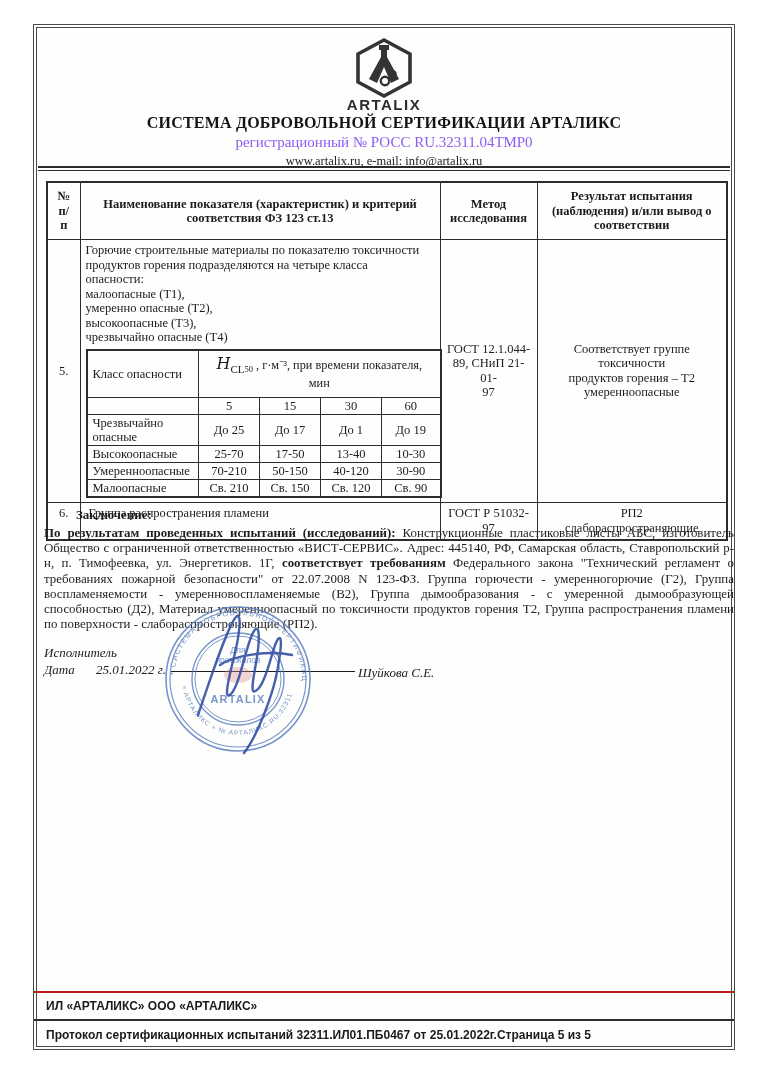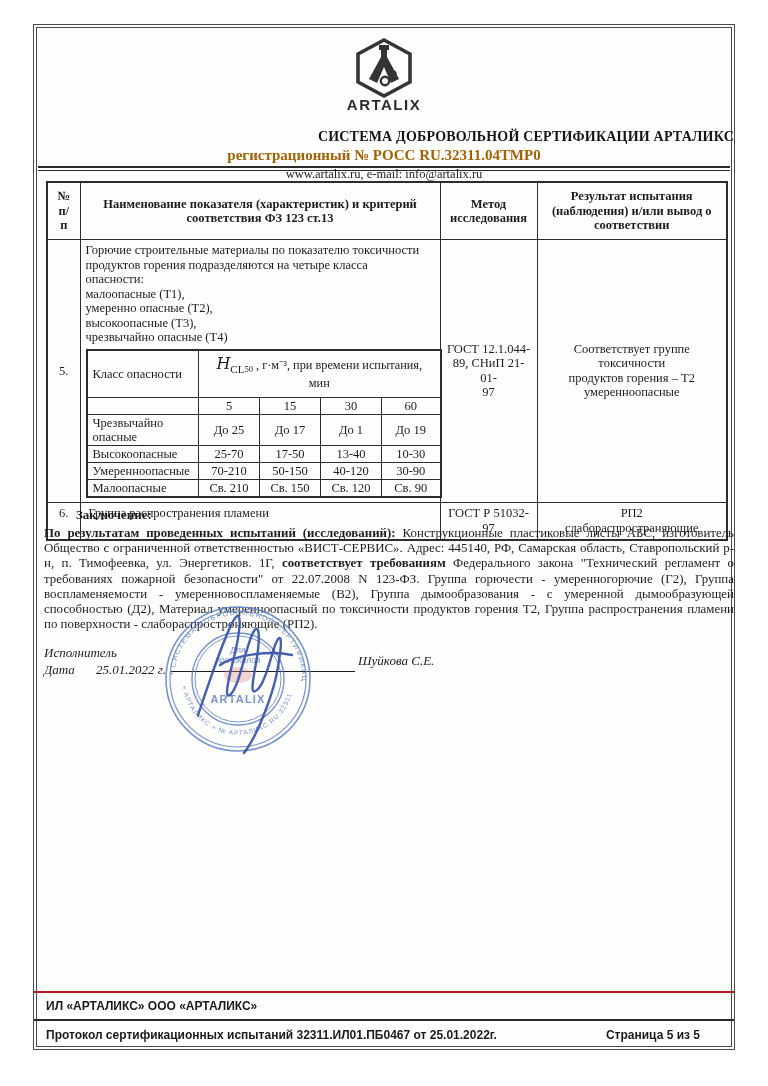--- a/index.html
+++ b/index.html
@@ -16,22 +16,22 @@
   .frame::before{
     content:"";position:absolute;inset:2px;border:1px solid #4a4a4a;pointer-events:none;
   }
   
   .doc-header{position:absolute;top:12px;left:0;right:0;text-align:center;}
   .logo-svg{display:block;margin:0 auto;}
   .logo-word{
     font-family:"Liberation Sans", sans-serif;font-weight:bold;
     font-size:15px;letter-spacing:1.5px;color:#2c2c2c;margin-top:-3px;
   }
-  .doc-title{font-weight:bold;font-size:14px;letter-spacing:.2px;margin-top:16px;color:#141414;text-align:right;}
-  .doc-reg{font-weight:bold;font-size:15px;margin-top:2px;color:#a16207;}
+  .doc-title{font-weight:bold;font-size:16px;letter-spacing:.2px;margin-top:1px;color:#141414;}
+  .doc-reg{font-weight:normal;font-size:15px;margin-top:2px;color:#8b5cf6;}
   .doc-contacts{font-size:12.5px;margin-top:3px;color:#222;}
   .top-rule{
     position:absolute;top:141px;left:4px;right:4px;height:2px;
     border-top:2px solid #2b2b2b;border-bottom:1px solid #2b2b2b;
   }
   
   table{border-collapse:collapse;}
   .main-table{
     position:absolute;left:12px;top:156px;width:680px;
     font-size:12.5px;table-layout:fixed;
@@ -66,34 +66,34 @@
   .conclusion-text{
     margin-top:3px;font-size:12.9px;line-height:15.2px;text-align:justify;color:#1e1e1e;
   }
   .conclusion-text b{font-weight:bold;}
   
   .sign-block{position:absolute;left:10px;top:614px;width:690px;height:60px;font-size:13px;font-style:italic;}
   .sign-executor{position:absolute;left:0;top:6px;}
   .sign-date-label{position:absolute;left:0;top:23px;}
   .sign-date-value{position:absolute;left:52px;top:23px;}
   .sign-line{position:absolute;left:127px;top:32px;width:184px;border-bottom:1px solid #1c1c1c;}
-  .sign-name{position:absolute;left:314px;top:14px;}
+  .sign-name{position:absolute;left:314px;top:26px;}
   .stamp-wrap{position:absolute;left:126px;top:576px;width:156px;height:156px;opacity:.82;}
   .sig-wrap{position:absolute;left:146px;top:570px;width:140px;height:165px;}
   
   .doc-footer{
     position:absolute;left:0;right:0;bottom:0;
     font-family:"Liberation Sans", sans-serif;font-weight:bold;font-size:12px;color:#1a1a1a;
   }
   .footer-row1{
     border-top:2px solid #b91c1c;height:26px;display:flex;align-items:center;padding-left:12px;
   }
   .footer-row2{
     border-top:2px solid #2b2b2b;height:28px;display:flex;align-items:center;
-    justify-content:space-between;padding:0 34px 0 12px;
+    justify-content:flex-start;padding:0 34px 0 12px;
   }
 </style>
 </head>
 <body>
 
 <div class="frame">
 
   <div class="doc-header">
     <svg class="logo-svg" width="66" height="62" viewBox="0 0 66 62">
       <polygon points="33,3 59,17 59,45 33,59 7,45 7,17" fill="none" stroke="#343434" stroke-width="3.6"></polygon>
@@ -146,21 +146,21 @@
                 <col style="width:112px">
                 <col style="width:61px">
                 <col style="width:61px">
                 <col style="width:61px">
                 <col style="width:59px">
               </colgroup>
           <tbody>
                 <tr>
             <td class="inner-class-hd">Класс опасности</td>
             <td colspan="4" class="formula-cell">
-              <span class="f-h">H</span><span class="f-sub">CL</span><span class="f-subsub">50</span><span class="f-rest"> , г·м⁻³, при времени испытания,</span>
+              <span class="f-h">H</span><span class="f-sub">CL</span><span class="f-subsub">50</span><span class="f-rest"> , г·м⁻³, при времени показателя,</span>
               <div class="f-rest">мин</div>
             </td>
           </tr>
           <tr>
             <td></td>
             <td class="val">5</td>
             <td class="val">15</td>
             <td class="val">30</td>
             <td class="val">60</td>
           </tr>

